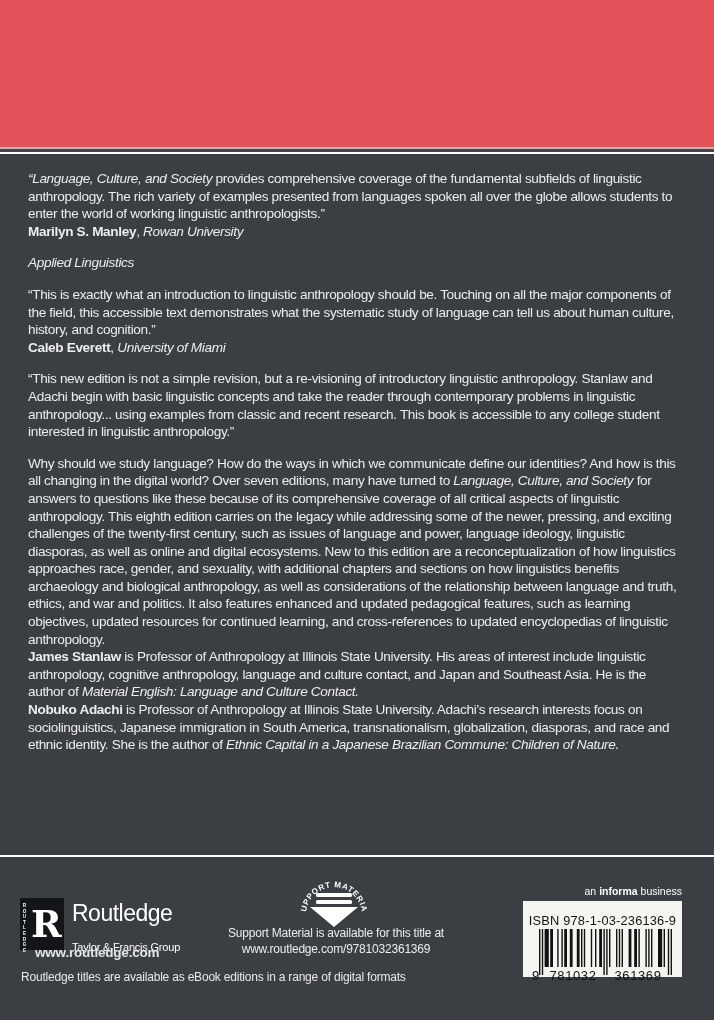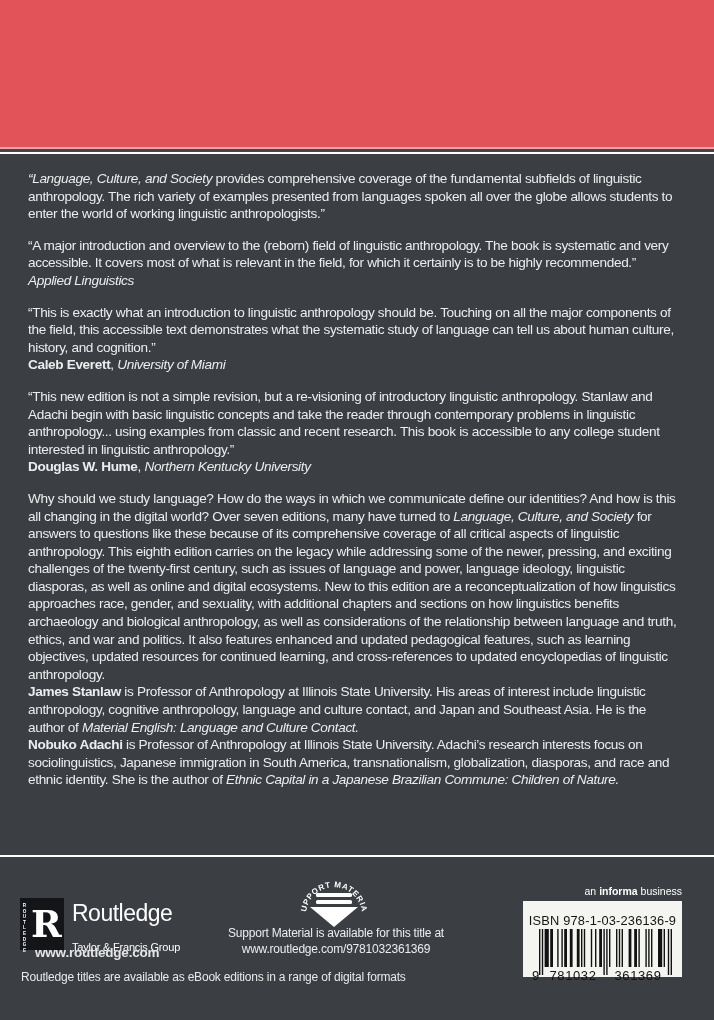--- a/index.html
+++ b/index.html
@@ -83,32 +83,31 @@
 <div class="cover">
 
   <div class="red-band"></div>
   <div class="pink-line"></div>
   <div class="gap-line"></div>
   <div class="white-line"></div>
 
   <main class="content">
     <section class="review">
       <p><span class="i">“Language, Culture, and Society</span><span> provides comprehensive coverage of the fundamental subfields of linguistic anthropology. The rich variety of examples presented from languages spoken all over the globe allows students to enter the world of working linguistic anthropologists.”</span></p>
+      <p class="attr"><span class="b">Marilyn S. Manley</span><span>, </span><span class="i">Rowan University</span></p>
     </section>
     <section class="review">
-      <p><span>“A major introduction and overview to the (reborn) field of linguistic anthropology. The book is systematic and very accessible. It covers most of what is relevant in the field, for which it certainly is to be highly recommended.”</span></p>
       <p class="attr"><span class="i">Applied Linguistics</span></p>
     </section>
     <section class="review">
       <p><span>“This is exactly what an introduction to linguistic anthropology should be. Touching on all the major components of the field, this accessible text demonstrates what the systematic study of language can tell us about human culture, history, and cognition.”</span></p>
       <p class="attr"><span class="b">Caleb Everett</span><span>, </span><span class="i">University of Miami</span></p>
     </section>
     <section class="review">
       <p><span>“This new edition is not a simple revision, but a re-visioning of introductory linguistic anthropology. Stanlaw and Adachi begin with basic linguistic concepts and take the reader through contemporary problems in linguistic anthropology... using examples from classic and recent research. This book is accessible to any college student interested in linguistic anthropology.”</span></p>
-      <p class="attr"><span class="b">Douglas W. Hume</span><span>, </span><span class="i">Northern Kentucky University</span></p>
     </section>
 
     <p class="desc"><span>Why should we study language? How do the ways in which we communicate define our identities? And how is this all changing in the digital world? Over seven editions, many have turned to </span><span class="i">Language, Culture, and Society</span><span> for answers to questions like these because of its comprehensive coverage of all critical aspects of linguistic anthropology. This eighth edition carries on the legacy while addressing some of the newer, pressing, and exciting challenges of the twenty-first century, such as issues of language and power, language ideology, linguistic diasporas, as well as online and digital ecosystems. New to this edition are a reconceptualization of how linguistics approaches race, gender, and sexuality, with additional chapters and sections on how linguistics benefits archaeology and biological anthropology, as well as considerations of the relationship between language and truth, ethics, and war and politics. It also features enhanced and updated pedagogical features, such as learning objectives, updated resources for continued learning, and cross-references to updated encyclopedias of linguistic anthropology.</span></p>
 
     <p class="bio"><span class="b">James Stanlaw</span><span> is Professor of Anthropology at Illinois State University. His areas of interest include linguistic anthropology, cognitive anthropology, language and culture contact, and Japan and Southeast Asia. He is the author of </span><span class="i">Material English: Language and Culture Contact.</span></p>
     <p class="bio"><span class="b">Nobuko Adachi</span><span> is Professor of Anthropology at Illinois State University. Adachi’s research interests focus on sociolinguistics, Japanese immigration in South America, transnationalism, globalization, diasporas, and race and ethnic identity. She is the author of </span><span class="i">Ethnic Capital in a Japanese Brazilian Commune: Children of Nature.</span></p>
   </main>
 
   <footer class="footer">
     <div class="footer-line"></div>

